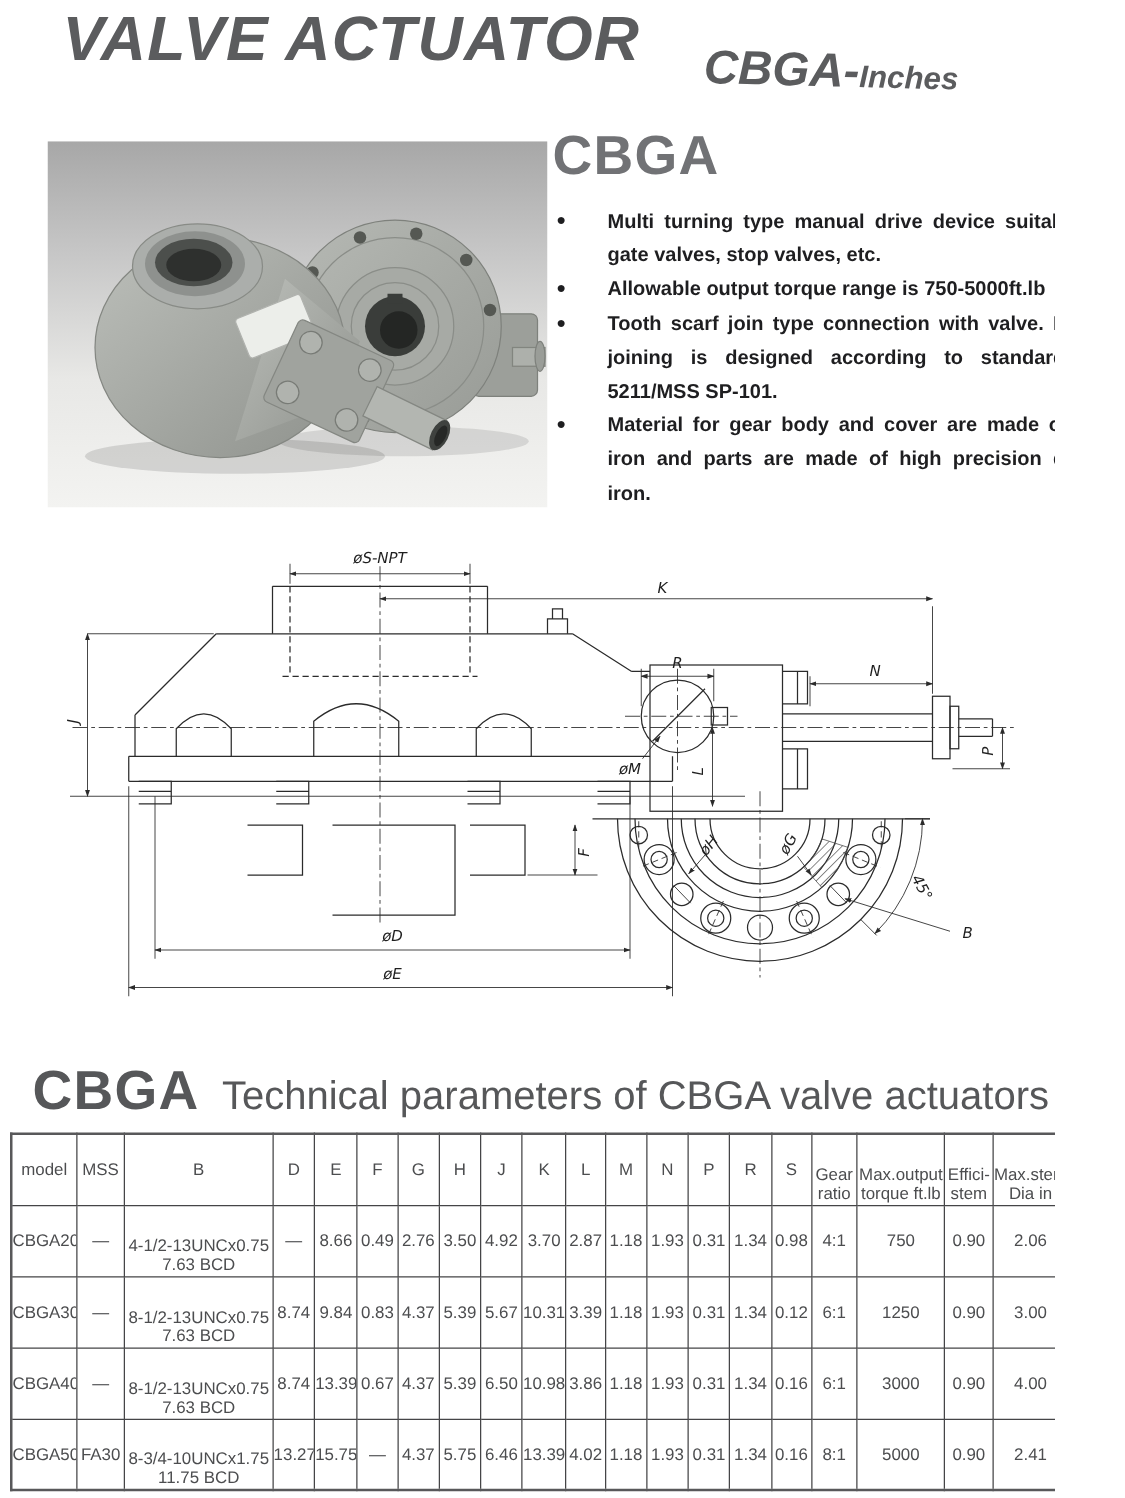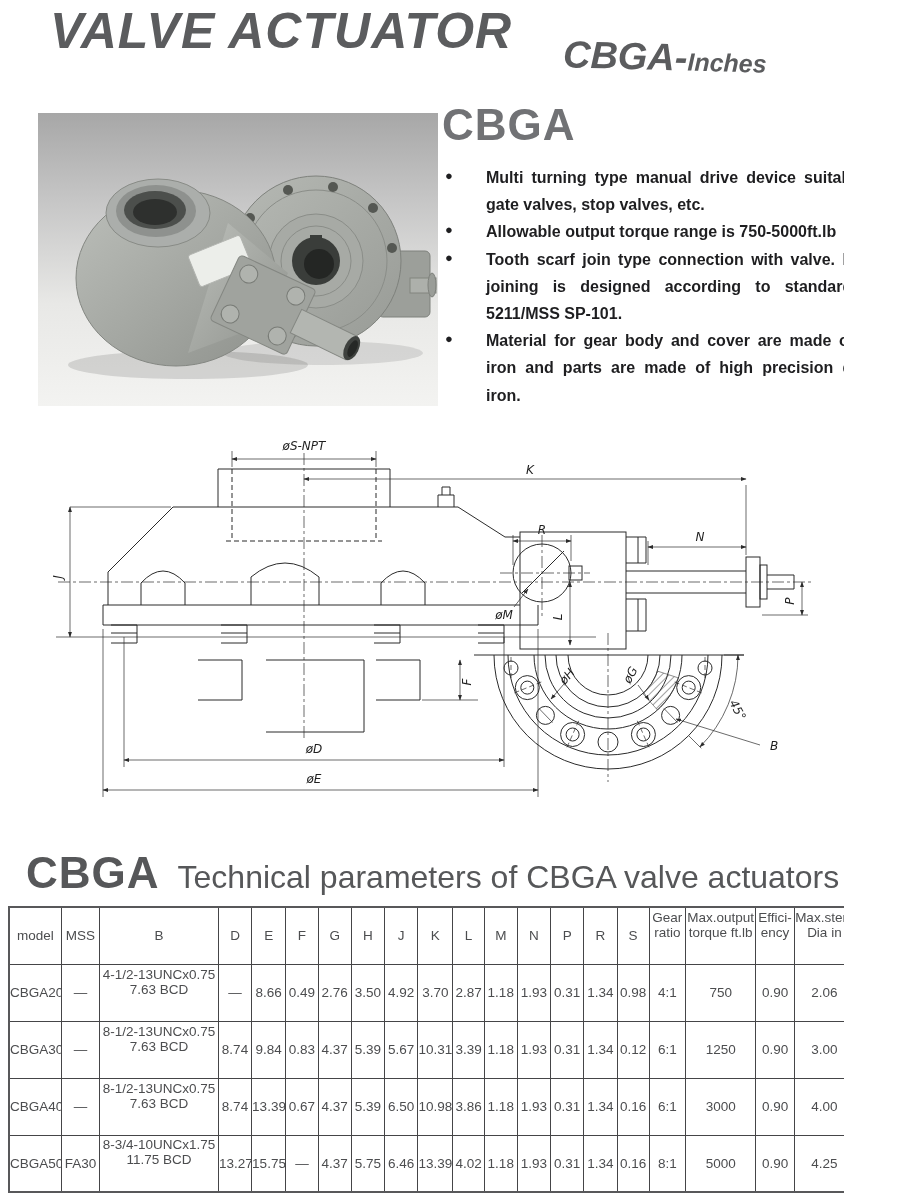--- a/index.html
+++ b/index.html
@@ -33,21 +33,21 @@
   
   .params-head{position:absolute;left:26px;top:848px;display:flex;align-items:baseline;gap:18px;}
   .params-head .h-main{font-size:44px;font-weight:700;color:#565759;letter-spacing:1px;}
   .params-head .h-sub{font-size:32px;color:#565759;}
   .params-table{position:absolute;left:8px;top:906px;width:884px;border-collapse:collapse;
                 table-layout:fixed;font-size:13.5px;color:#4c4d4f;}
   .params-table th,.params-table td{border:1px solid #454547;text-align:center;
                 vertical-align:middle;padding:0;font-weight:400;overflow:hidden;}
   .params-table{border:2px solid #58585a;}
   .params-table tr{height:57px;}
-  .two-line{display:flex;flex-direction:column;justify-content:flex-start;height:52px;}
+  .two-line{display:flex;flex-direction:column;justify-content:flex-end;height:52px;}
   .w-sm{font-size:12px;}
 </style>
 </head>
 <body>
 
 <div class="page">
 
   <div class="page-title">VALVE ACTUATOR</div>
   <div class="page-subtitle">
     <span class="big">CBGA-</span><span class="small">Inches</span>
@@ -297,21 +297,21 @@
           </th>
       <th>
             <div class="two-line">
               <span>Max.output</span>
               <span>torque ft.lb</span>
             </div>
           </th>
       <th>
             <div class="two-line">
               <span>Effici-</span>
-              <span>ency</span>
+              <span>stem</span>
             </div>
           </th>
       <th>
             <div class="two-line">
               <span>Max.stem</span>
               <span>Dia in</span>
             </div>
           </th>
       <th class="w-sm">
             <div class="two-line">
@@ -422,19 +422,19 @@
       <td>13.39</td>
       <td>4.02</td>
       <td>1.18</td>
       <td>1.93</td>
       <td>0.31</td>
       <td>1.34</td>
       <td>0.16</td>
       <td>8:1</td>
       <td>5000</td>
       <td>0.90</td>
-      <td>4.25</td>
+      <td>2.41</td>
       <td>200</td>
     </tr>
   </tbody>
     </table>
 
 </div>
 
 </body></html>

